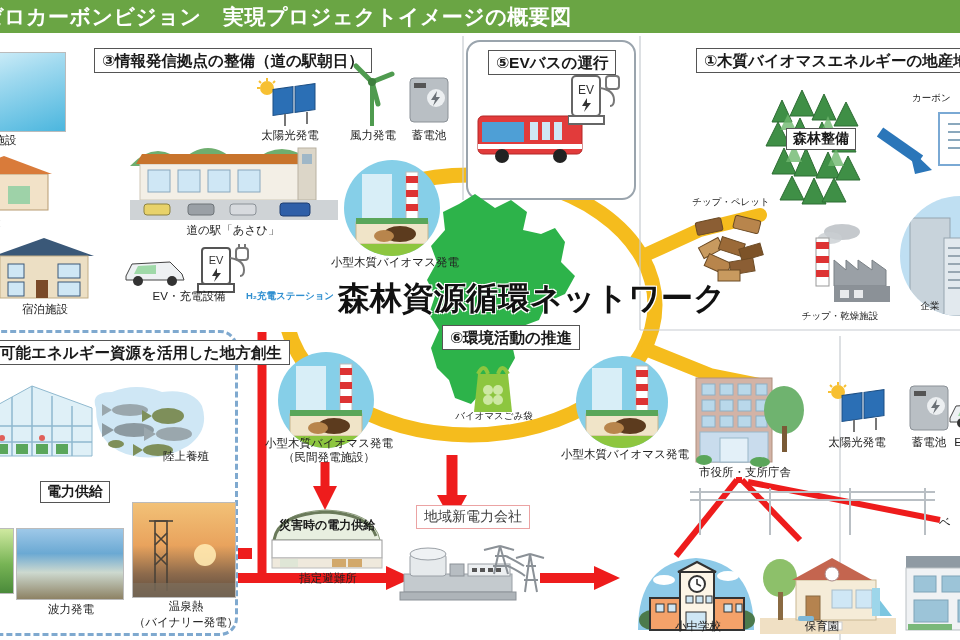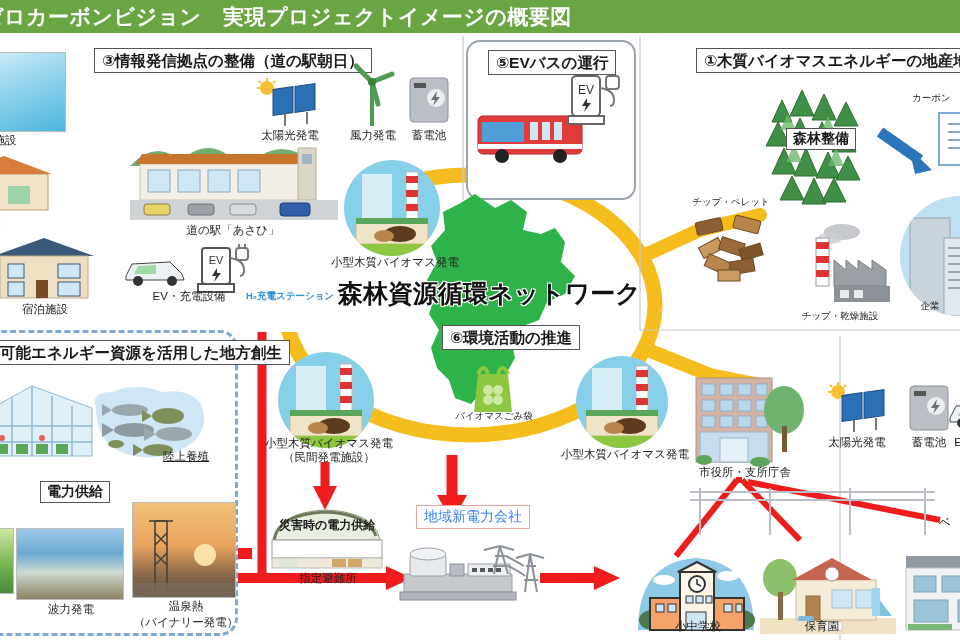--- a/index.html
+++ b/index.html
@@ -10,25 +10,25 @@
   
   .hdr{position:absolute;left:0;top:0;width:960px;height:33px;background:#6aa544;}
   .hdr-txt{position:absolute;left:-18px;top:3px;color:#fff;font-size:21px;font-weight:bold;
            white-space:nowrap;letter-spacing:.5px;}
   .rbox{position:absolute;box-sizing:border-box;border:2px solid #9aa4ad;border-radius:14px;background:#fff;}
   .sqbox{position:absolute;box-sizing:border-box;border:1px solid #9aa4ad;background:#fff;}
   .dashbox{position:absolute;box-sizing:border-box;border:3px dashed #7fa9cf;border-radius:18px;background:#fff;}
 
   .cap{position:absolute;box-sizing:border-box;border:1.4px solid #555;background:#fff;
        font-size:15.5px;font-weight:bold;color:#1a1a1a;padding:2px 7px;white-space:nowrap;line-height:1.25;}
-  .cap.red{border-color:#e77;color:#3b82f6;font-weight:normal;}
+  .cap.red{border-color:#e77;color:#404040;font-weight:normal;}
   .lbl{position:absolute;font-size:11.5px;color:#222;white-space:nowrap;text-align:center;line-height:1.2;}
   .lbl.sm{font-size:9.5px;}
   .lbl.blue{color:#2f8fd0;font-weight:bold;}
-  .ttl{position:absolute;font-size:25px;font-weight:bold;color:#111;white-space:nowrap;
+  .ttl{position:absolute;font-size:32px;font-weight:bold;color:#111;white-space:nowrap;
        text-shadow:1px 1px 0 #fff,-1px 1px 0 #fff,1px -1px 0 #fff,-1px -1px 0 #fff;}
 
   svg.lay{position:absolute;left:0;top:0;width:960px;height:640px;pointer-events:none;}
   .ic{position:absolute;}
   .photo{position:absolute;box-sizing:border-box;border:1px solid #bbb;}
   .circ{position:absolute;border-radius:50%;background:#86cfe8;overflow:hidden;}
 </style>
 </head>
 <body>
 
@@ -490,21 +490,21 @@
         <ellipse cx="48" cy="46" rx="20" ry="7" fill="#8c9aa1"></ellipse>
         <path d="M28 46 L16 39 L16 53 z" fill="#8c9aa1"></path>
         <ellipse cx="88" cy="50" rx="18" ry="7" fill="#9aa7ad"></ellipse>
         <path d="M70 50 L58 43 L58 57 z" fill="#9aa7ad"></path>
         <ellipse cx="30" cy="60" rx="8" ry="4" fill="#7e8f5a"></ellipse>
         <ellipse cx="72" cy="66" rx="15" ry="6" fill="#7e8f5a"></ellipse>
         <path d="M57 66 L47 60 L47 72 z" fill="#7e8f5a"></path>
       </g>
     </svg>
   </div>
-  <div class="lbl" style="left:146px;top:450px;width:80px;text-decoration:underline;">陸上養殖</div>
+  <div class="lbl" style="left:146px;top:450px;width:80px;">陸上養殖</div>
 
   <div class="cap" style="left:40px;top:481px;font-size:14px;padding:1px 6px;">電力供給</div>
 
   <div class="photo" style="left:-32px;top:528px;width:46px;height:66px;
        background:linear-gradient(180deg,#cfe9a0 0%,#77b455 55%,#4a8a3a 100%);"></div>
 
   <div class="photo" style="left:16px;top:528px;width:108px;height:72px;
        background:linear-gradient(180deg,#9ec8e8 0%,#6ba9d3 35%,#cdd9cf 62%,#8d8264 100%);"></div>
   <div class="lbl" style="left:16px;top:603px;width:110px;">波力発電</div>
 

